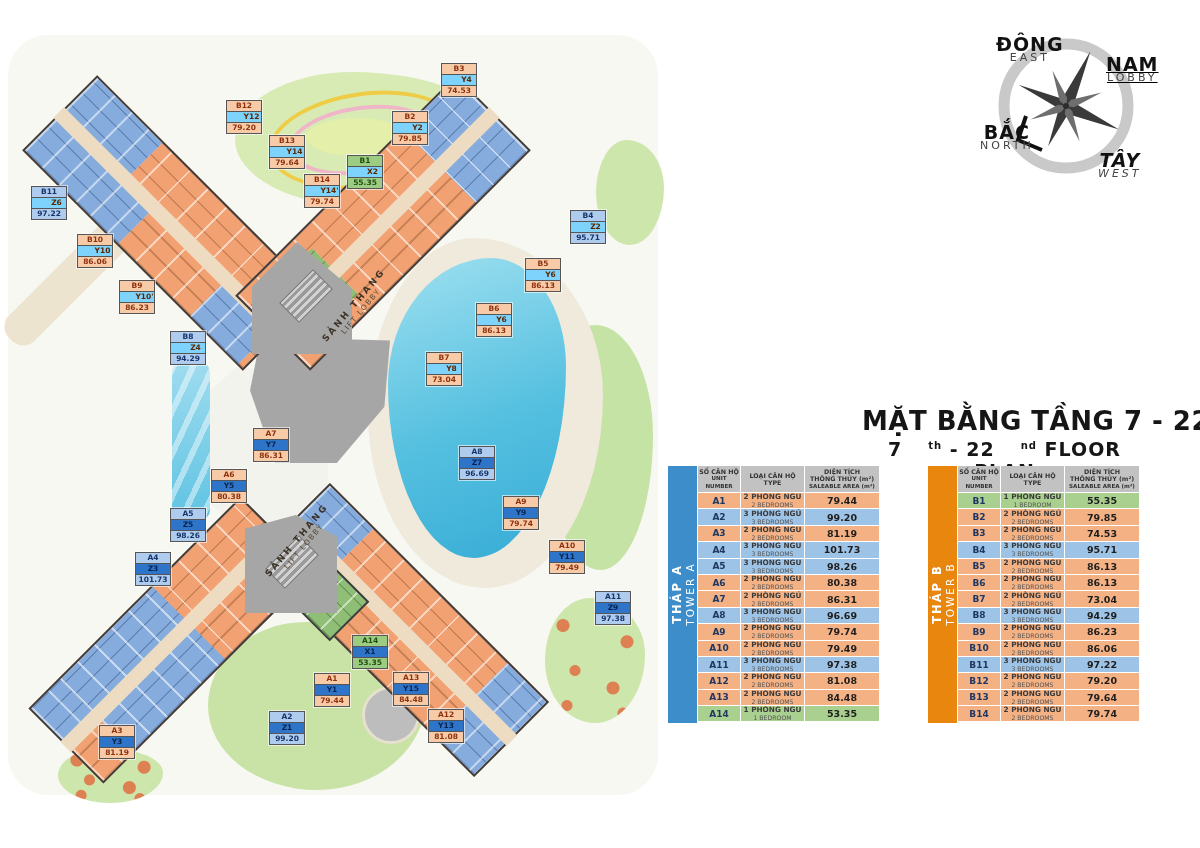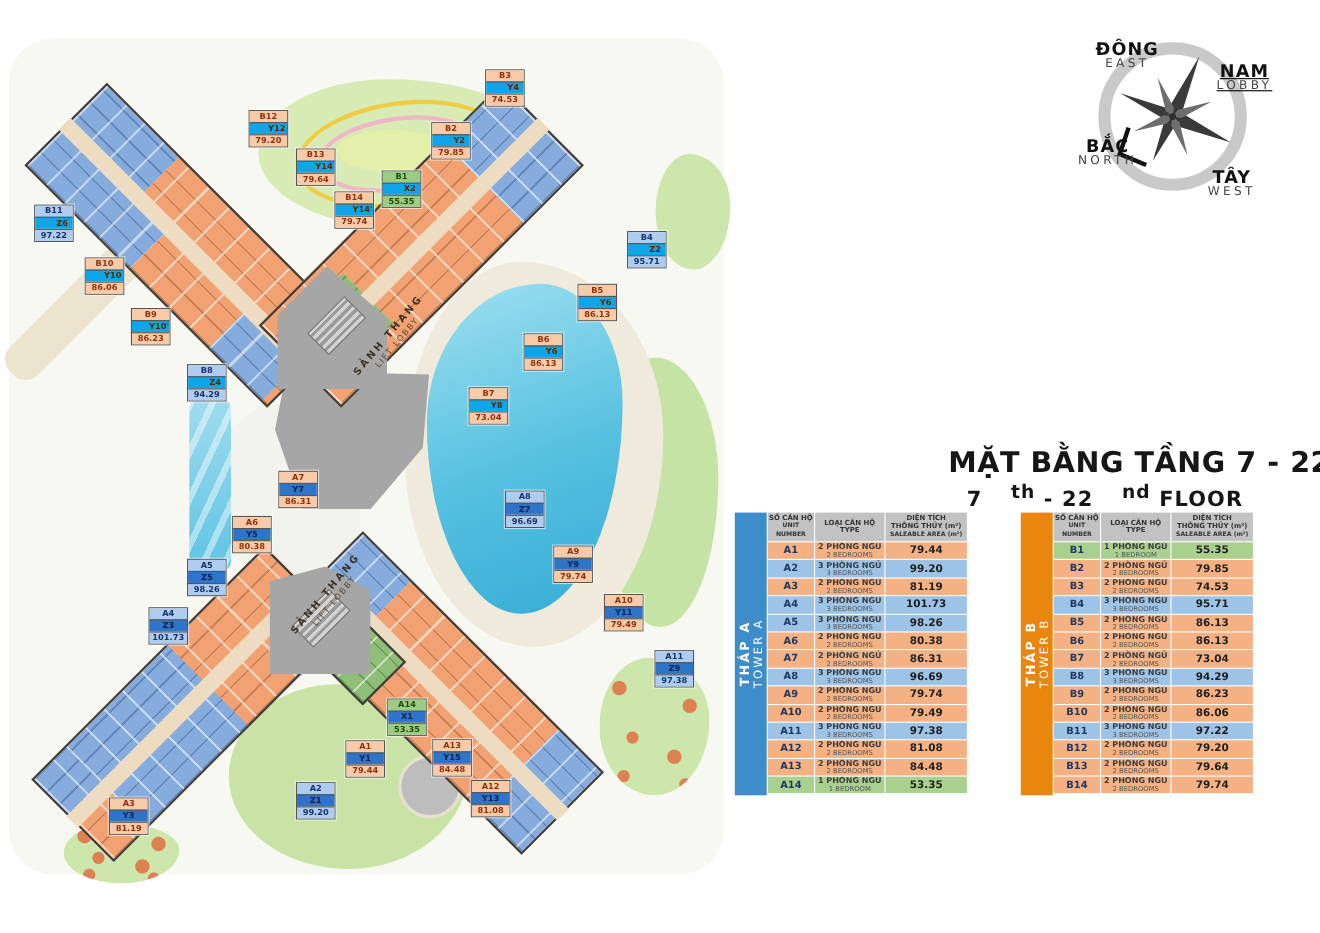--- a/index.html
+++ b/index.html
@@ -48,32 +48,32 @@
 
   
   .plabel{position:absolute;width:34px;transform:translate(-50%,-50%);border:1px solid #555;
           background:#fff;z-index:8;box-shadow:0 0 0 1px rgba(255,255,255,.6);}
   .plabel>div{height:10px;line-height:10px;font-size:7.5px;font-weight:bold;text-align:center;}
   .plabel>div+div{border-top:1px solid #555;}
   .plabel.b2 .pu,.plabel.b2 .pa{background:#F8CBA8;color:#8F310C;}
   .plabel.b3 .pu,.plabel.b3 .pa{background:#AFCBED;color:#16356B;}
   .plabel.b1 .pu,.plabel.b1 .pa{background:#9CCB82;color:#1F4D12;}
   .plabel.ta .pc{background:#2E74C9;color:#06234E;}
-  .plabel.tb .pc{background:#0ea5e9;color:#5E2600;padding-left:15px;}
+  .plabel.tb .pc{background:#7dd3fc;color:#5E2600;padding-left:15px;}
 
   
   .titleblock{left:862px;top:406px;width:285px;text-align:center;color:#161616;}
   .titleblock .tvi{font-size:26px;font-weight:bold;letter-spacing:.5px;white-space:nowrap;}
   .titleblock .ten{font-size:19px;font-weight:bold;margin-top:2px;letter-spacing:1px;}
-  .titleblock sup{font-size:17px;margin-left:26px;}
+  .titleblock sup{font-size:10px;margin-left:26px;}
 
   
   .compass{left:958px;top:18px;width:215px;height:180px;}
   .clabel{position:absolute;text-align:center;line-height:13px;white-space:nowrap;}
-  .clabel .vi{font-size:16px;font-weight:bold;color:#111;letter-spacing:1px;text-align:center;}
+  .clabel .vi{font-size:19px;font-weight:bold;color:#111;letter-spacing:1px;text-align:center;}
   .clabel .en{font-size:11px;color:#444;letter-spacing:3px;}
 
   
   .utable{position:absolute;top:466px;display:flex;}
   #table-a{left:668px;} #table-b{left:928px;}
   .side{width:29px;position:relative;}
   .side .sidetext{position:absolute;top:50%;left:50%;transform:translate(-50%,-50%) rotate(-90deg);
       color:#fff;text-align:center;white-space:nowrap;}
   .side .sidetext .s1{font-size:11.5px;font-weight:bold;letter-spacing:2px;line-height:13px;}
   .side .sidetext .s2{font-size:10.5px;letter-spacing:2px;line-height:12px;}
@@ -322,21 +322,21 @@
       <div class="en">EAST</div>
     </div>
     <div class="clabel" style="left:148px;top:40px;text-decoration:underline;">
       <div class="vi">NAM</div>
       <div class="en">LOBBY</div>
     </div>
     <div class="clabel" style="left:22px;top:108px;">
       <div class="vi">BẮC</div>
       <div class="en">NORTH</div>
     </div>
-    <div class="clabel" style="left:140px;top:136px;">
+    <div class="clabel" style="left:140px;top:136px;font-style:italic;">
       <div class="vi">TÂY</div>
       <div class="en">WEST</div>
     </div>
   </div>
 
   <div class="abs titleblock">
     <div class="tvi">MẶT BẰNG TẦNG 7 - 22</div>
     <div class="ten"><span>7</span><sup>th</sup><span> - 22</span><sup>nd</sup><span> FLOOR PLAN</span></div>
   </div>
 

